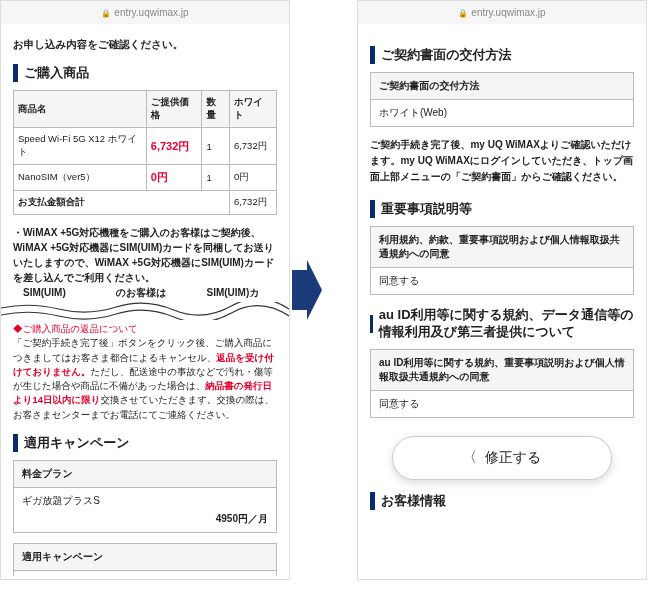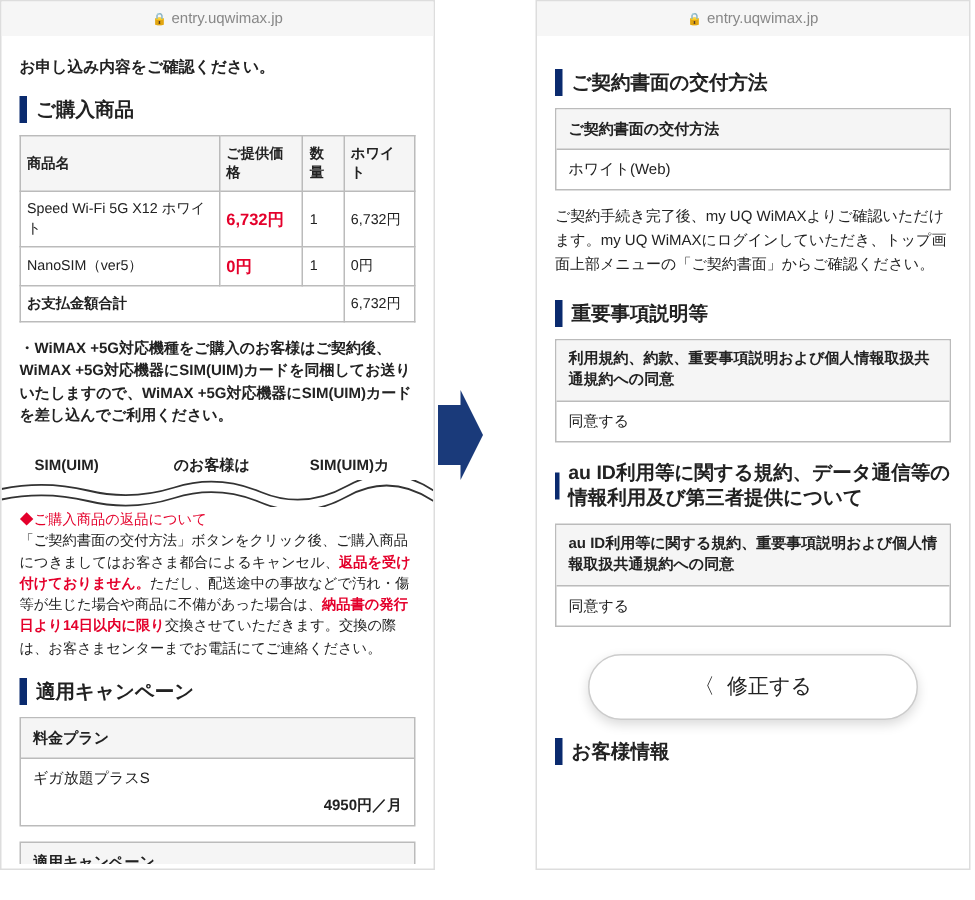--- a/index.html
+++ b/index.html
@@ -19,21 +19,21 @@
 .price-red { color:#e4002b; font-weight:bold; font-size:11px; }
 .notes { font-size:10px; margin-top:10px; line-height:1.5; font-weight:bold; }
 .tear { position:relative; height:18px; margin:2px -12px; }
 .tear svg { position:absolute; width:100%; height:18px; }
 .return-box { font-size:9.5px; line-height:1.5; margin-top:2px; }
 .return-title { color:#e4002b; font-weight:normal; }
 .red { color:#e4002b; font-weight:bold; }
 .card { border:1px solid #bbb; margin-bottom:10px; font-size:10px; }
 .card-h { background:#f5f5f5; padding:6px 8px; font-weight:bold; border-bottom:1px solid #bbb; }
 .card-b { padding:6px 8px; }
-.info-text { font-size:10px; font-weight:normal; line-height:1.6; margin:8px 0 15px; }
+.info-text { font-size:10px; font-weight:bold; line-height:1.6; margin:8px 0 15px; }
 .agree-card .card-h { font-weight:bold; line-height:1.4; }
 .btn-edit { width:220px; margin:18px auto 10px; padding:12px 0; text-align:center; font-size:14px; border:1px solid #ccc; border-radius:999px; background:#fff; box-shadow:0 3px 8px rgba(0,0,0,0.15); display:flex; align-items:center; justify-content:center; gap:8px; font-weight:500; }
 .arrow { width:30px; height:60px; margin-left:2px; }
 .arrow svg { width:100%; height:100%; }
 </style>
 </head>
 <body>
 
 <div class="pane left-pane">
   <div class="addr"><span>entry.uqwimax.jp</span></div>
@@ -62,34 +62,34 @@
         <td>0円</td>
       </tr>
       <tr>
         <td colspan="3" style="font-weight:bold">お支払金額合計</td>
         <td>6,732円</td>
       </tr>
     </tbody>
       </table>
 
     <div class="notes">・WiMAX +5G対応機種をご購入のお客様はご契約後、WiMAX +5G対応機器にSIM(UIM)カードを同梱してお送りいたしますので、WiMAX +5G対応機器にSIM(UIM)カードを差し込んでご利用ください。</div>
-    <div class="notes" style="margin-top:18px">
+    <div class="notes" style="margin-top:0">
       <span>　SIM(UIM)</span>　　　　　<span>のお客様は</span>　　　　<span>SIM(UIM)カ</span>
     </div>
 
     <div class="tear">
       <svg viewBox="0 0 300 18" preserveAspectRatio="none">
         <path d="M0,6 Q30,0 60,7 T120,5 T180,8 T240,4 T300,7" stroke="#333" stroke-width="1.2" fill="none"></path>
         <path d="M0,13 Q30,7 60,14 T120,12 T180,15 T240,11 T300,14" stroke="#333" stroke-width="1.2" fill="none"></path>
       </svg>
     </div>
 
     <div class="return-box">
       <div class="return-title">◆ご購入商品の返品について</div>
-      <span>「ご契約書面の交付方法」ボタンをクリック後、ご購入商品につきましてはお客さま都合によるキャンセル、</span><span class="red">返品を受け付けておりません。</span><span>ただし、配送途中の事故などで汚れ・傷等が生じた場合や商品に不備があった場合は、</span><span class="red">納品書の発行日より14日以内に限り</span><span>交換させていただきます。交換の際は、お客さまセンターまでお電話にてご連絡ください。</span>
+      <span>「ご契約手続き完了後」ボタンをクリック後、ご購入商品につきましてはお客さま都合によるキャンセル、</span><span class="red">返品を受け付けておりません。</span><span>ただし、配送途中の事故などで汚れ・傷等が生じた場合や商品に不備があった場合は、</span><span class="red">納品書の発行日より14日以内に限り</span><span>交換させていただきます。交換の際は、お客さまセンターまでお電話にてご連絡ください。</span>
     </div>
 
     <div class="sec-title">適用キャンペーン</div>
 
     <div class="card">
       <div class="card-h">料金プラン</div>
       <div class="card-b">
         <div>ギガ放題プラスS</div>
         <div style="text-align:right;font-weight:bold;margin-top:4px">4950円／月</div>
       </div>

